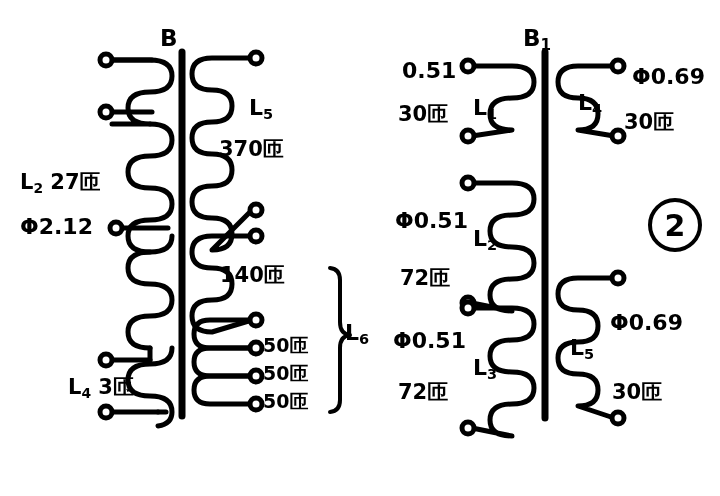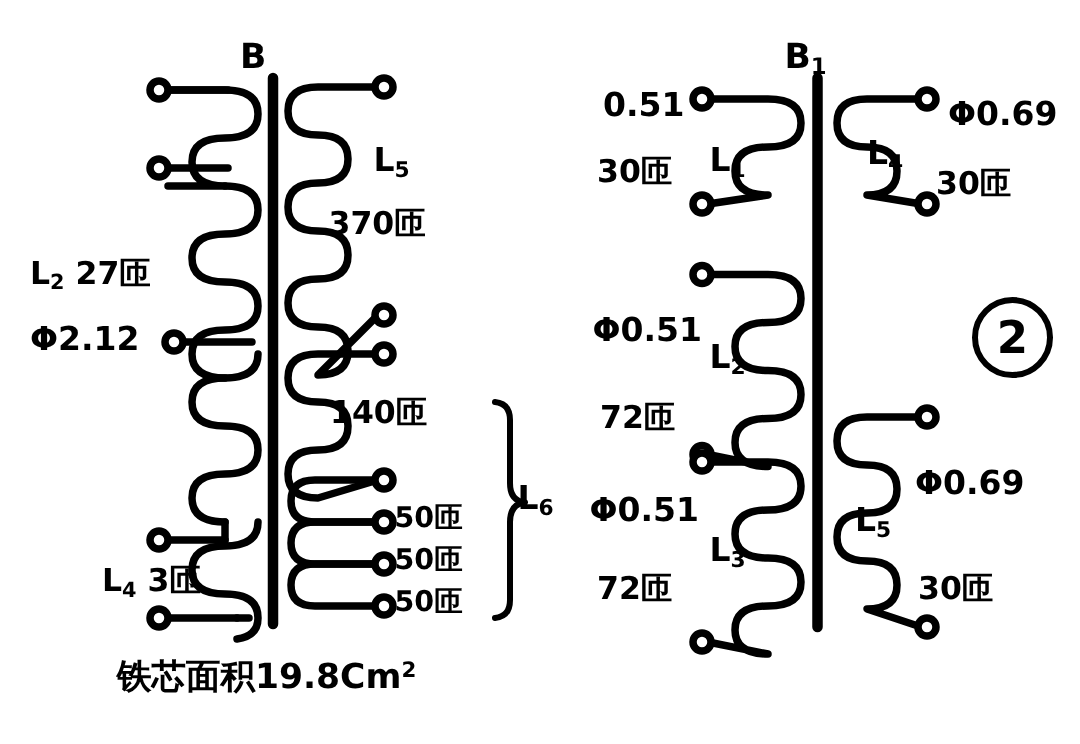--- a/index.html
+++ b/index.html
@@ -246,23 +246,20 @@
     <span>50匝</span>
   </div>
   <div class="lbl small-turn cjk" style="left:263px; top:381px;">
     <span>50匝</span>
   </div>
 
   <div class="lbl coil-label" style="left:345px; top:322px;">
     <span>L</span><span class="sub">6</span>
   </div>
 
-  <div class="lbl core-label cjk" style="left:78px; top:440px;">
-    <span>铁芯面积19.8Cm</span><span class="sup">2</span>
-  </div>
 
   <div class="lbl xf-title" style="left:523px; top:27px;text-align:center;">
     <span>B</span><span class="sub">1</span>
   </div>
 
   <div class="lbl dia-label" style="left:402px; top:60px;">
     <span>0.51</span>
   </div>
 
   <div class="lbl turn-label cjk" style="left:398px; top:104px;">

